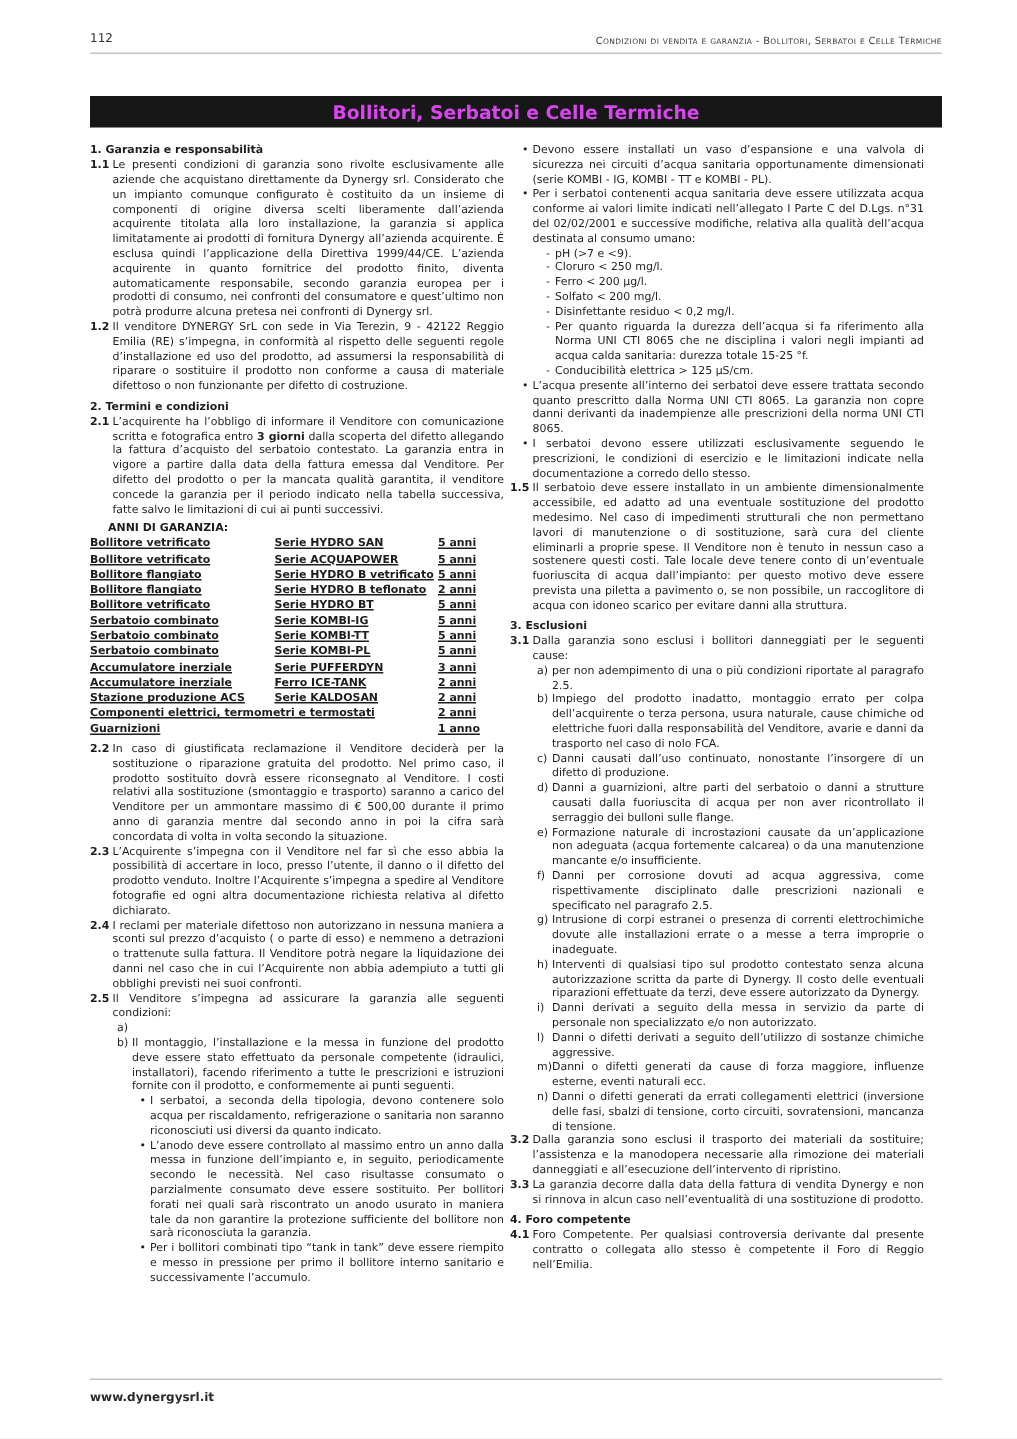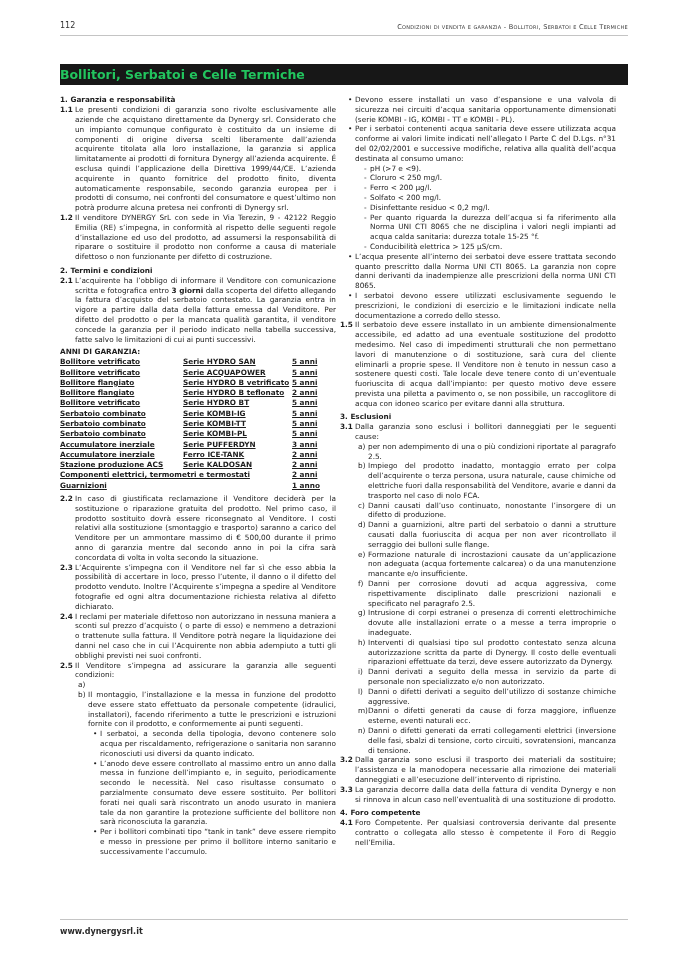--- a/index.html
+++ b/index.html
@@ -4,35 +4,35 @@
 <style>
   html,body{margin:0;padding:0;background:#e8e8e8;}
   .page{position:relative;width:678px;height:959px;background:#ffffff;overflow:hidden;
         font-family:"DejaVu Sans","Liberation Sans",sans-serif;color:#1d1d1d;
         -webkit-font-smoothing:antialiased;}
   .pageno{position:absolute;top:21px;left:60px;font-size:8px;color:#333;}
   .hdr-right{position:absolute;top:23px;right:50px;font-size:6.6px;letter-spacing:.25px;
              color:#3c3c3c;font-variant:small-caps;}
   .rule-top{position:absolute;top:35px;left:60px;width:568px;border-top:1px solid #c4c4c4;}
   .banner{position:absolute;top:64px;left:60px;width:568px;height:21px;background:#171717;
-          color:#22c55e;font-weight:bold;font-size:12.5px;line-height:21px;text-align:left;}
+          color:#d946ef;font-weight:bold;font-size:12.5px;line-height:21px;text-align:center;}
   .columns{position:absolute;top:95px;left:60px;width:568px;display:flex;gap:4px;}
   .col{width:276px;font-size:7.3px;line-height:9.8px;}
   .heading{font-weight:bold;margin:3.5px 0 .5px;}
   .col > .heading:first-child{margin-top:0;}
   .item{display:flex;}
   .lab{flex:none;}
   .txt{flex:1;text-align:justify;}
   .clause > .lab{width:15px;font-weight:bold;}
   .sub{padding-left:18px;} .sub > .lab{width:10px;}
   .col-left .bullet{padding-left:33px;}
   .col-right .bullet{padding-left:8px;}
   .bullet > .lab{width:7px;}
   .dash{padding-left:24px;} .dash > .lab{width:6px;}
-  .table-title{font-weight:bold;margin-top:3px;}
+  .table-title{font-weight:bold;margin-top:3px;margin-left:12px;}
   .wtable{font-weight:bold;margin:0 0 3px;text-decoration:underline;}
   .wrow{display:flex;line-height:10.3px;}
   .wrow .c1{width:123px;} .wrow .c1.span2{width:auto;flex:1;}
   .wrow .c2{flex:1;} .wrow .c3{width:44px;}
   .footer-rule{position:absolute;top:919px;left:60px;width:568px;border-top:1px solid #c4c4c4;}
   .footer-url{position:absolute;top:927px;left:60px;font-size:8px;color:#2a2a2a;font-weight:bold;}
 </style>
 </head>
 <body>
 

